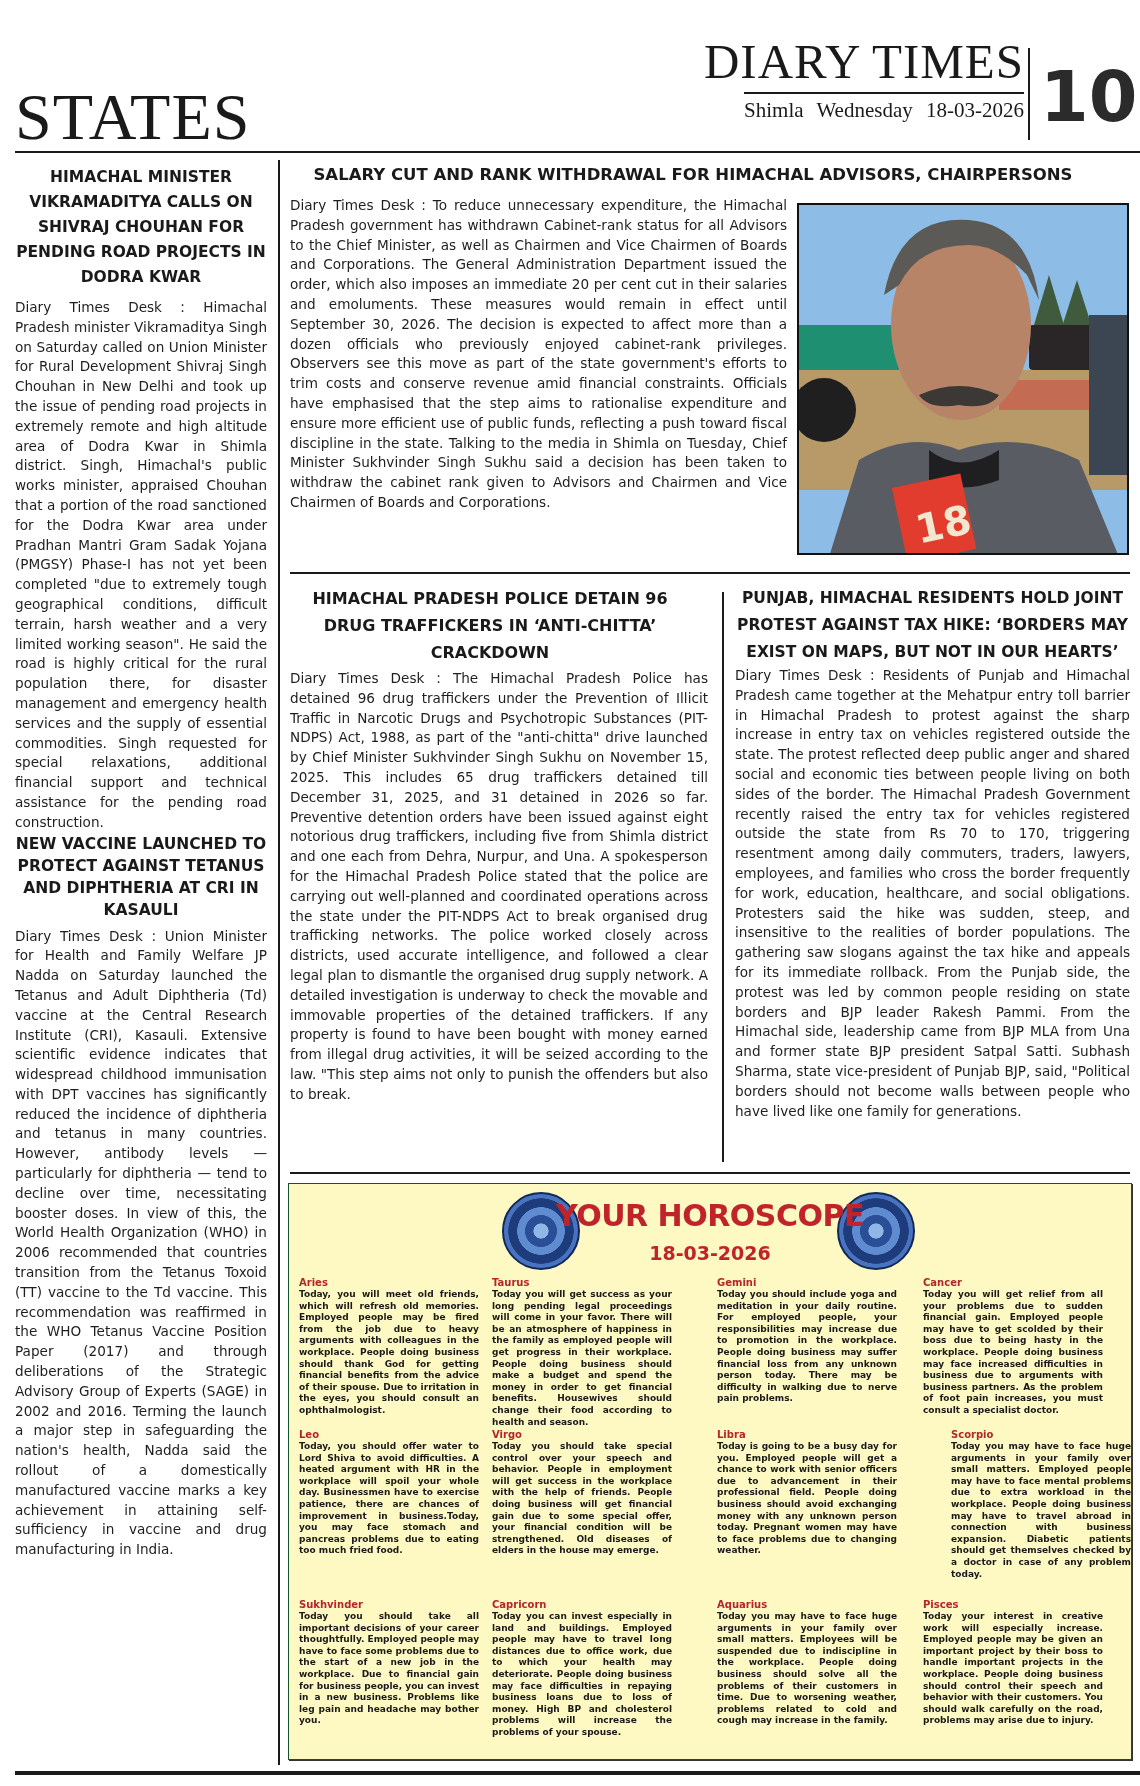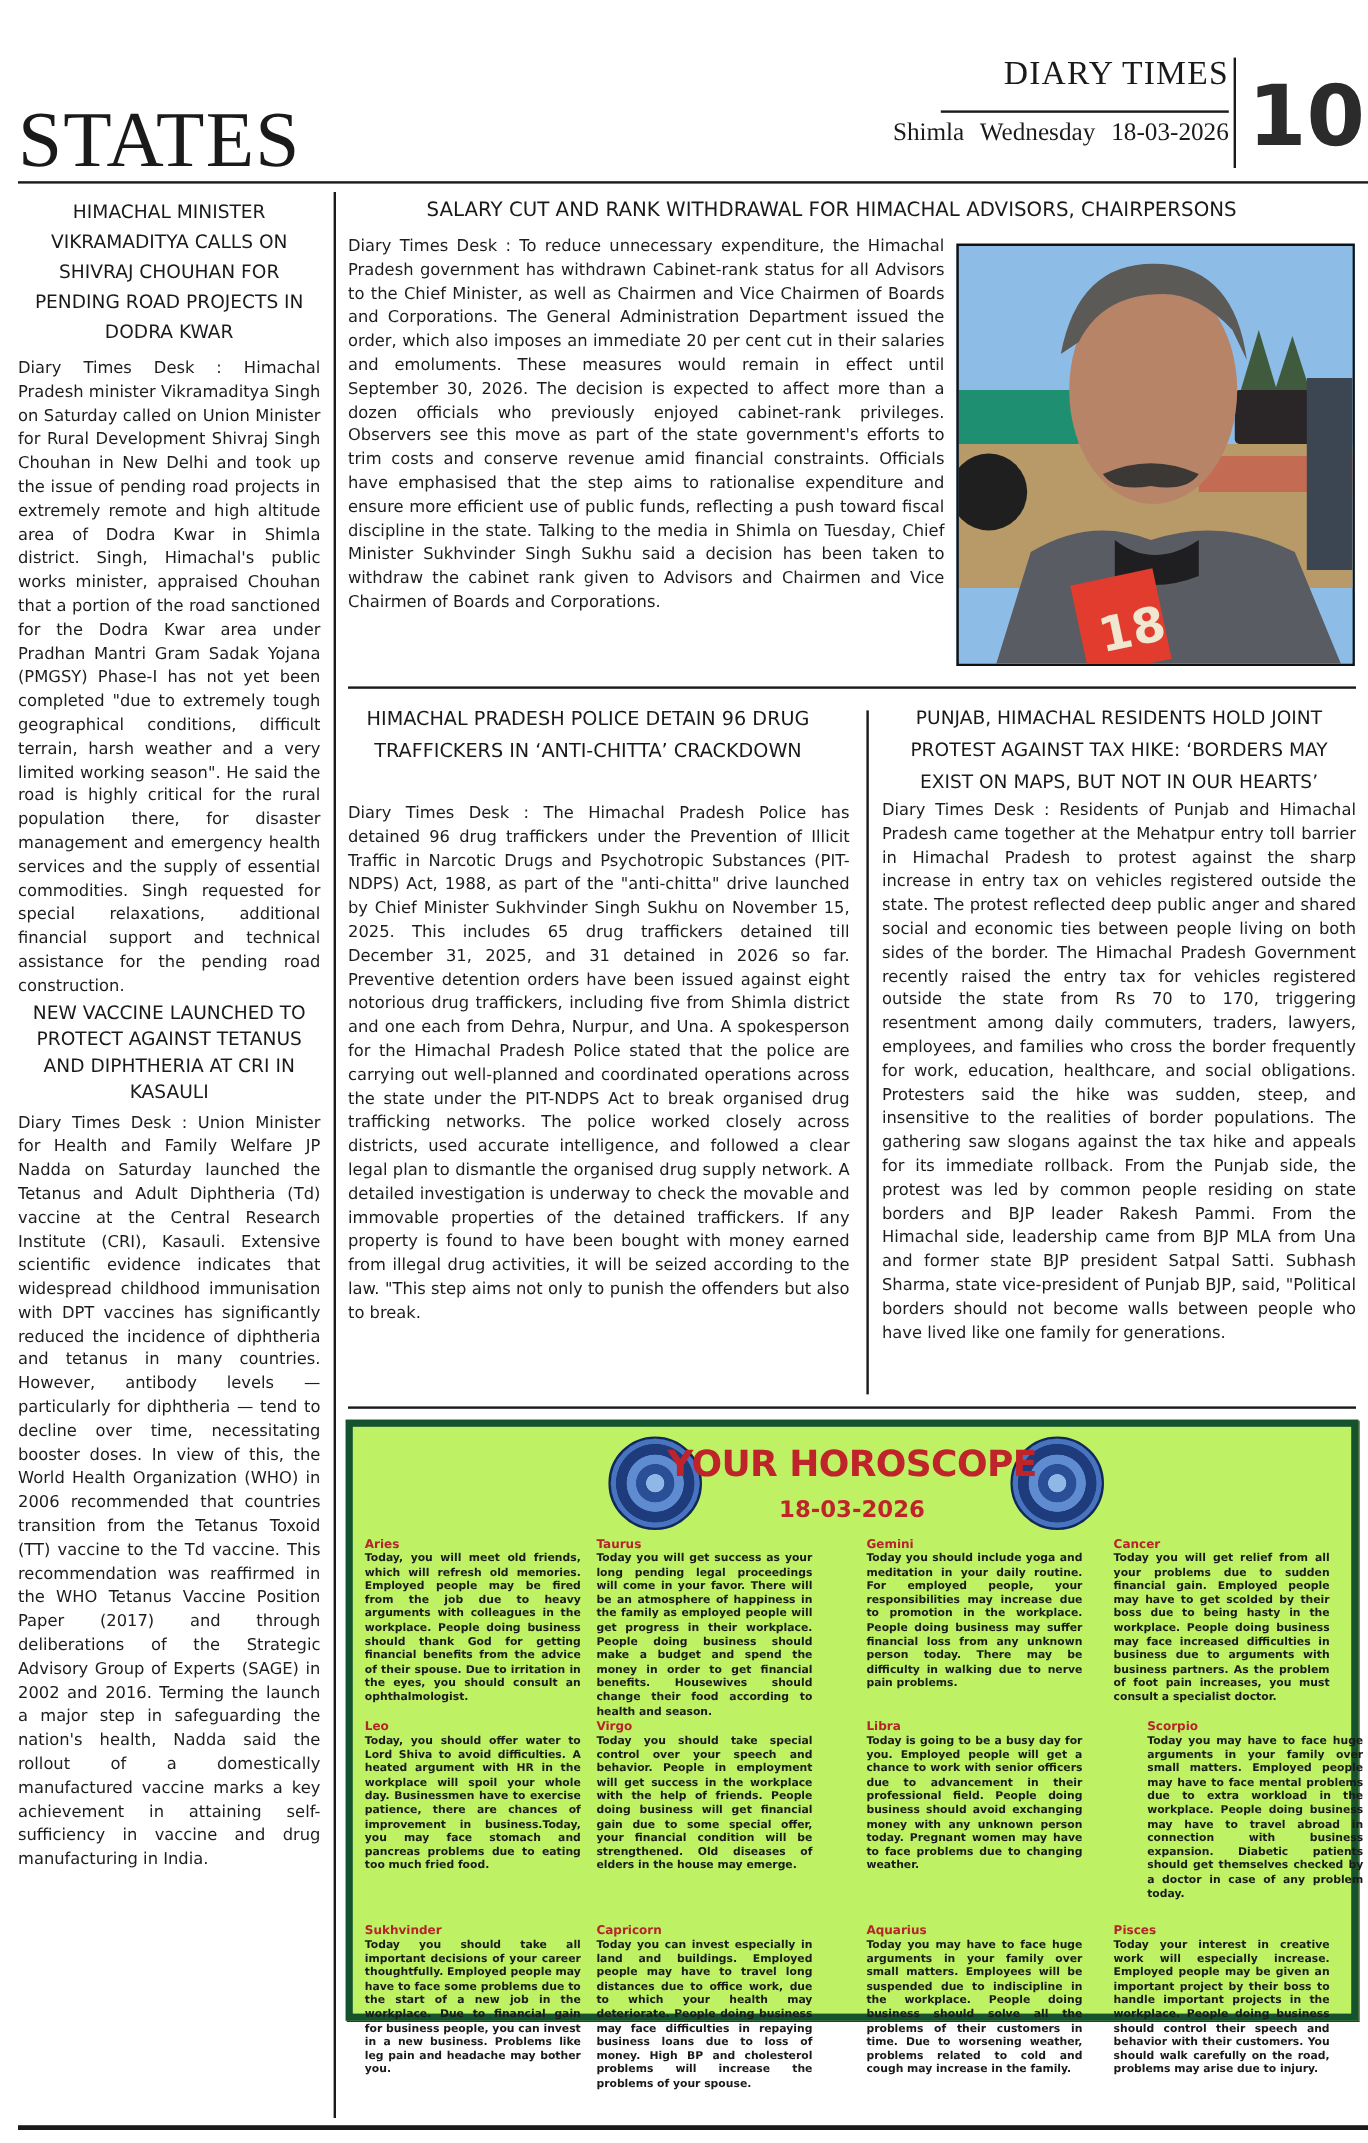--- a/index.html
+++ b/index.html
@@ -2,33 +2,33 @@
 <html><head>
 <meta charset="utf-8">
 <style>
 *{box-sizing:border-box;margin:0;padding:0}
 html,body{width:1140px;height:1786px;background:#fff;overflow:hidden}
 body{font-family:"DejaVu Sans",sans-serif;color:#1a1a1a;position:relative}
 .masthead-left{position:absolute;left:15px;top:86px;width:279px}
 .section-title{font-family:"Liberation Serif",serif;font-size:66px;letter-spacing:1px;line-height:62px;color:#1a1a1a}
 .section-rule{position:absolute;left:15px;top:151px;width:1125px;height:2px;background:#1a1a1a}
 .mast-right{position:absolute;right:116px;top:38px;text-align:right}
-.paper-name{font-family:"Liberation Serif",serif;font-size:28px;letter-spacing:1px;line-height:48px;color:#1a1a1a}
+.paper-name{font-family:"Liberation Serif",serif;font-size:49px;letter-spacing:1px;line-height:48px;color:#1a1a1a}
 .paper-rule{height:2px;background:#1a1a1a;margin:6px 0 4px 40px}
 .dateline{font-family:"Liberation Serif",serif;font-size:21px;line-height:24px;word-spacing:8px}
 .vbar{position:absolute;left:1028px;top:48px;width:2px;height:92px;background:#1a1a1a}
 .page-no{position:absolute;left:1040px;top:62px;font-family:"DejaVu Sans",sans-serif;font-weight:bold;font-size:70px;line-height:70px;color:#2b2b2b}
 .colL{position:absolute;left:15px;top:165px;width:252px}
 .vdiv{position:absolute;width:2px;background:#1a1a1a}
-.head{font-weight:normal;text-align:center;font-size:15.5px;line-height:25px;color:#1a1a1a;text-transform:uppercase}
+.head{font-weight:bold;text-align:center;font-size:15.5px;line-height:25px;color:#1a1a1a;text-transform:uppercase}
 .body{font-size:13.6px;line-height:19.8px;text-align:justify;color:#1e1e1e}
 .body b{font-weight:normal}
 .hrule{position:absolute;height:2px;background:#1a1a1a}
 .photo{position:absolute;left:797px;top:203px;width:332px;height:352px;border:2px solid #111;overflow:hidden;background:#7fb0dc}
-.horo{position:absolute;left:288px;top:1183px;width:844px;height:501px;background:#bef264;border:6px solid #14532d;box-shadow:1px 1px 0 #333}
+.horo{position:absolute;left:288px;top:1183px;width:844px;height:577px;background:#fef9c3;border:1px solid #14532d;box-shadow:1px 1px 0 #333}
 .horo-title{position:absolute;left:0;right:0;top:14px;text-align:center;font-weight:bold;font-size:30px;color:#c0242b;letter-spacing:-0.5px}
 .horo-date{position:absolute;left:0;right:0;top:58px;text-align:center;font-weight:bold;font-size:19px;color:#c0242b}
 .zodiac{position:absolute;top:8px;width:78px;height:78px;border-radius:50%;background:radial-gradient(circle,#8fb8e6 0 14%,#2a4f97 15% 30%,#5f8bd0 31% 45%,#1e3b7c 46% 62%,#4874bf 63% 80%,#1a2f66 81% 100%);border:2px solid #13285a}
 .sign{position:absolute;width:180px}
 .sign-name{font-weight:bold;font-size:10px;color:#b3262a;line-height:13px}
 .sign-text{font-weight:bold;font-size:9px;line-height:11.6px;text-align:justify;color:#1a1a1a}
 .footer-rule{position:absolute;left:15px;top:1771px;width:1125px;height:4px;background:#1a1a1a}
 </style>
 </head>
 <body>

